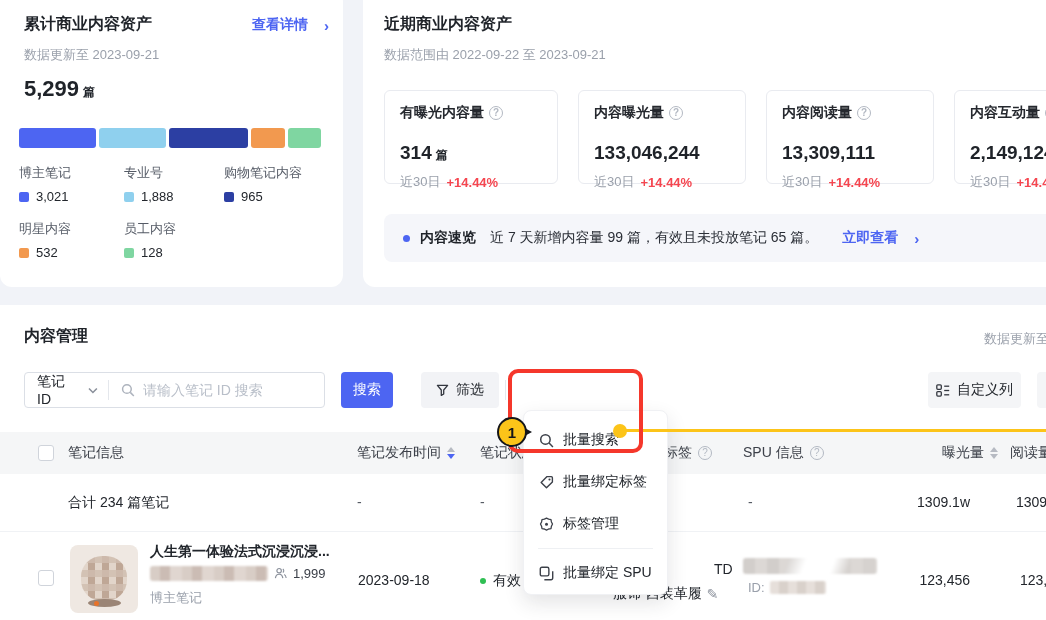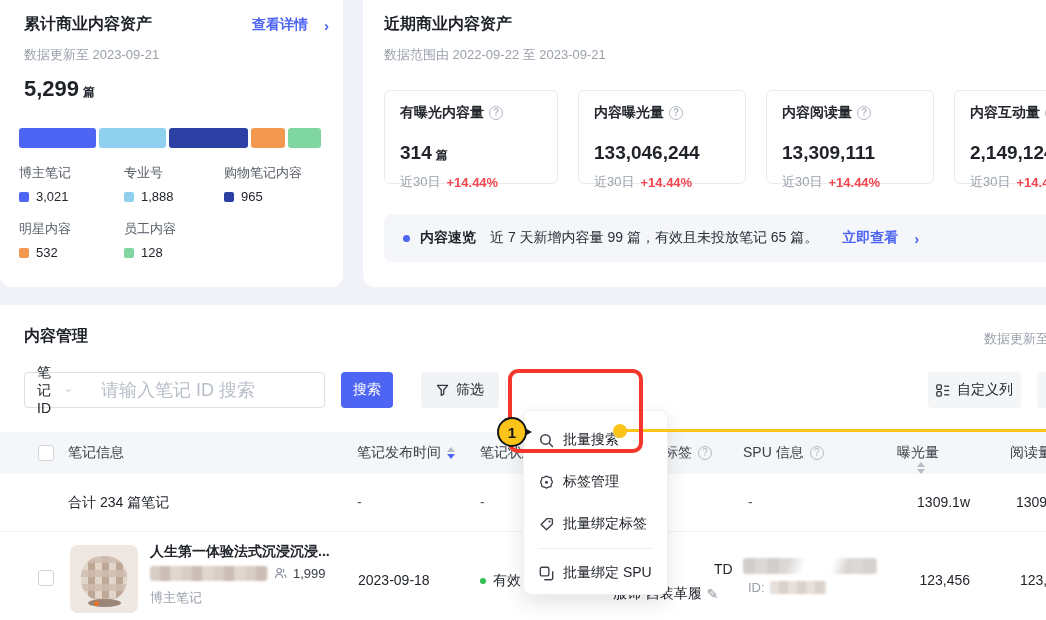--- a/index.html
+++ b/index.html
@@ -27,21 +27,21 @@
   .help { width:14px; height:14px; border:1px solid #b3b9c3; border-radius:50%; color:#b3b9c3; font-size:10px; line-height:12px; text-align:center; display:inline-block; }
   .banner { background:#f5f6fa; border-radius:8px; height:48px; display:flex; align-items:center; padding:0 19px; gap:10px; }
   .banner .bdot { width:7px; height:7px; border-radius:50%; background:#4d65f2; }
   .banner .btag { font-size:14px; font-weight:700; color:#1f2329; }
   .banner .btxt { font-size:14px; color:#2a2e36; margin-left:4px; }
   .banner .link { margin-left:14px; }
   .btn { display:flex; align-items:center; justify-content:center; gap:8px; border-radius:4px; font-size:14px; cursor:pointer; }
   .btn-primary { background:#4d65f2; color:#fff; }
   .btn-gray { background:#f2f3f6; color:#22262c; }
   .combo { display:flex; align-items:center; border:1px solid #dbdfe6; border-radius:4px; background:#fff; }
-  .combo input { border:0; outline:none; flex:1; font-size:18px; color:#22262c; font-family:inherit; background:transparent; }
+  .combo input { border:0; outline:none; flex:1; font-size:14px; color:#22262c; font-family:inherit; background:transparent; }
   .combo input::placeholder { color:#b9bfc9; }
   .vdiv { width:1px; height:20px; background:#e4e7ec; }
   .th { font-size:14px; font-weight:500; color:#3c4049; }
   .td { font-size:14px; color:#22262c; }
   .cbx { width:16px; height:16px; border:1.5px solid #d0d4db; border-radius:3px; background:#fff; cursor:pointer; }
   .sort { display:inline-flex; flex-direction:column; gap:2px; margin-left:6px; vertical-align:middle; }
   .car-u { width:0; height:0; border-left:4px solid transparent; border-right:4px solid transparent; border-bottom:5px solid #b6bac2; }
   .car-d { width:0; height:0; border-left:4px solid transparent; border-right:4px solid transparent; border-top:5px solid #b6bac2; }
   .car-d.active { border-top-color:#4d65f2; }
   .menu { position:absolute; width:145px; background:#fff; border:1px solid #f0f1f4; border-radius:8px; box-shadow:0 8px 20px rgba(31,35,41,.12); padding-top:8px; z-index:30; }
@@ -243,21 +243,21 @@
       </div>
       <div class="abs th" style="left:480px;top:12px;">笔记状态</div>
       <div class="abs" style="left:664px;top:12px;display:flex;align-items:center;gap:6px;">
         <span class="th">标签</span>
         <span class="help">?</span>
       </div>
       <div class="abs" style="left:743px;top:12px;display:flex;align-items:center;gap:6px;">
         <span class="th">SPU 信息</span>
         <span class="help">?</span>
       </div>
-      <div class="abs" style="left:862px;top:12px;width:112px;display:flex;align-items:center;justify-content:flex-end;flex-direction:column;">
+      <div class="abs" style="left:886px;top:12px;width:112px;display:flex;align-items:center;justify-content:flex-end;">
         <span class="th">曝光量</span>
         <span class="sort">
             <i class="car-u"></i>
             <i class="car-d"></i>
           </span>
       </div>
       <div class="abs th" style="left:1010px;top:12px;white-space:nowrap;">阅读量</div>
     </div>
 
     <div class="abs" style="left:0;top:169px;width:1046px;height:58px;border-bottom:1px solid #f0f2f5;">
@@ -310,31 +310,31 @@
     <div class="menu" style="left:523px;top:105px;">
       <div class="menu-item">
         <svg width="15" height="15" viewBox="0 0 14 14">
             <circle cx="6" cy="6" r="4.4" fill="none" stroke="#3c4049" stroke-width="1.4"></circle>
             <line x1="9.4" y1="9.4" x2="13" y2="13" stroke="#3c4049" stroke-width="1.4"></line>
           </svg>
         <span>批量搜索</span>
       </div>
       <div class="menu-item">
         <svg width="15" height="15" viewBox="0 0 14 14">
+            <path d="M7.5 1.5h4a1 1 0 0 1 1 1v4L7 12 2 7z" fill="none" stroke="#3c4049" stroke-width="1.3" stroke-linejoin="round"></path>
+            <circle cx="9.8" cy="4.2" r="1" fill="#3c4049"></circle>
+          </svg>
+        <span>批量绑定标签</span>
+      </div>
+      <div class="menu-item">
+        <svg width="15" height="15" viewBox="0 0 14 14">
             <path d="M7 1l2 1 2.2.4.4 2.2 1 2-1 2-.4 2.2-2.2.4-2 1-2-1-2.2-.4L2.4 8.6l-1-2 1-2 .4-2.2L5 2z" fill="none" stroke="#3c4049" stroke-width="1.2" stroke-linejoin="round"></path>
             <circle cx="7" cy="6.8" r="1.4" fill="#3c4049"></circle>
           </svg>
         <span>标签管理</span>
-      </div>
-      <div class="menu-item">
-        <svg width="15" height="15" viewBox="0 0 14 14">
-            <path d="M7.5 1.5h4a1 1 0 0 1 1 1v4L7 12 2 7z" fill="none" stroke="#3c4049" stroke-width="1.3" stroke-linejoin="round"></path>
-            <circle cx="9.8" cy="4.2" r="1" fill="#3c4049"></circle>
-          </svg>
-        <span>批量绑定标签</span>
       </div>
       <div class="menu-div"></div>
       <div class="menu-item">
         <svg width="15" height="15" viewBox="0 0 14 14">
             <rect x="1.2" y="1.2" width="8" height="8" rx="1.5" fill="none" stroke="#3c4049" stroke-width="1.3"></rect>
             <path d="M5 12.8h6.3a1.5 1.5 0 0 0 1.5-1.5V5" fill="none" stroke="#3c4049" stroke-width="1.3"></path>
           </svg>
         <span>批量绑定 SPU</span>
       </div>
     </div>

